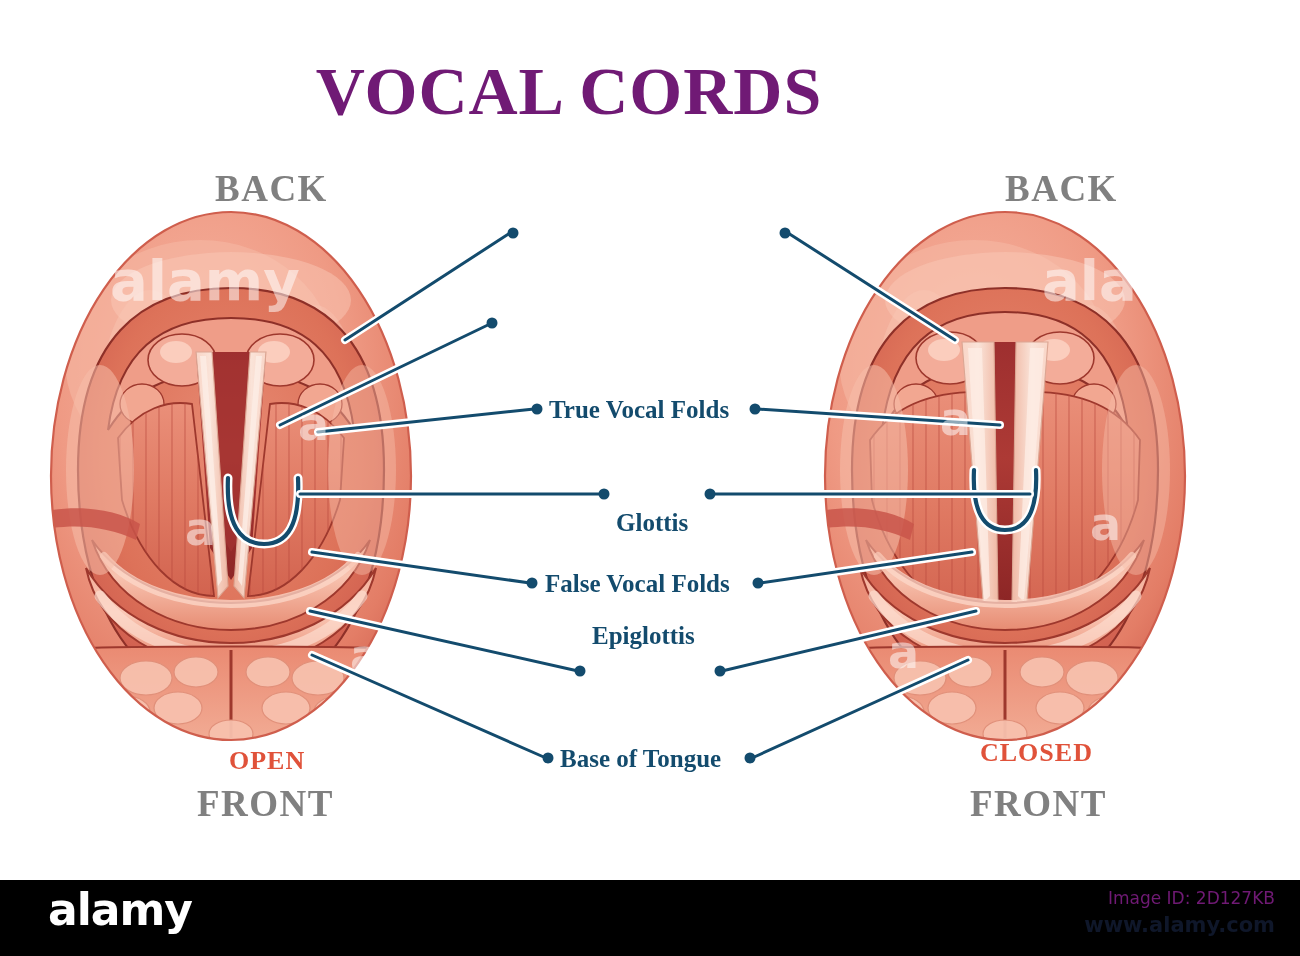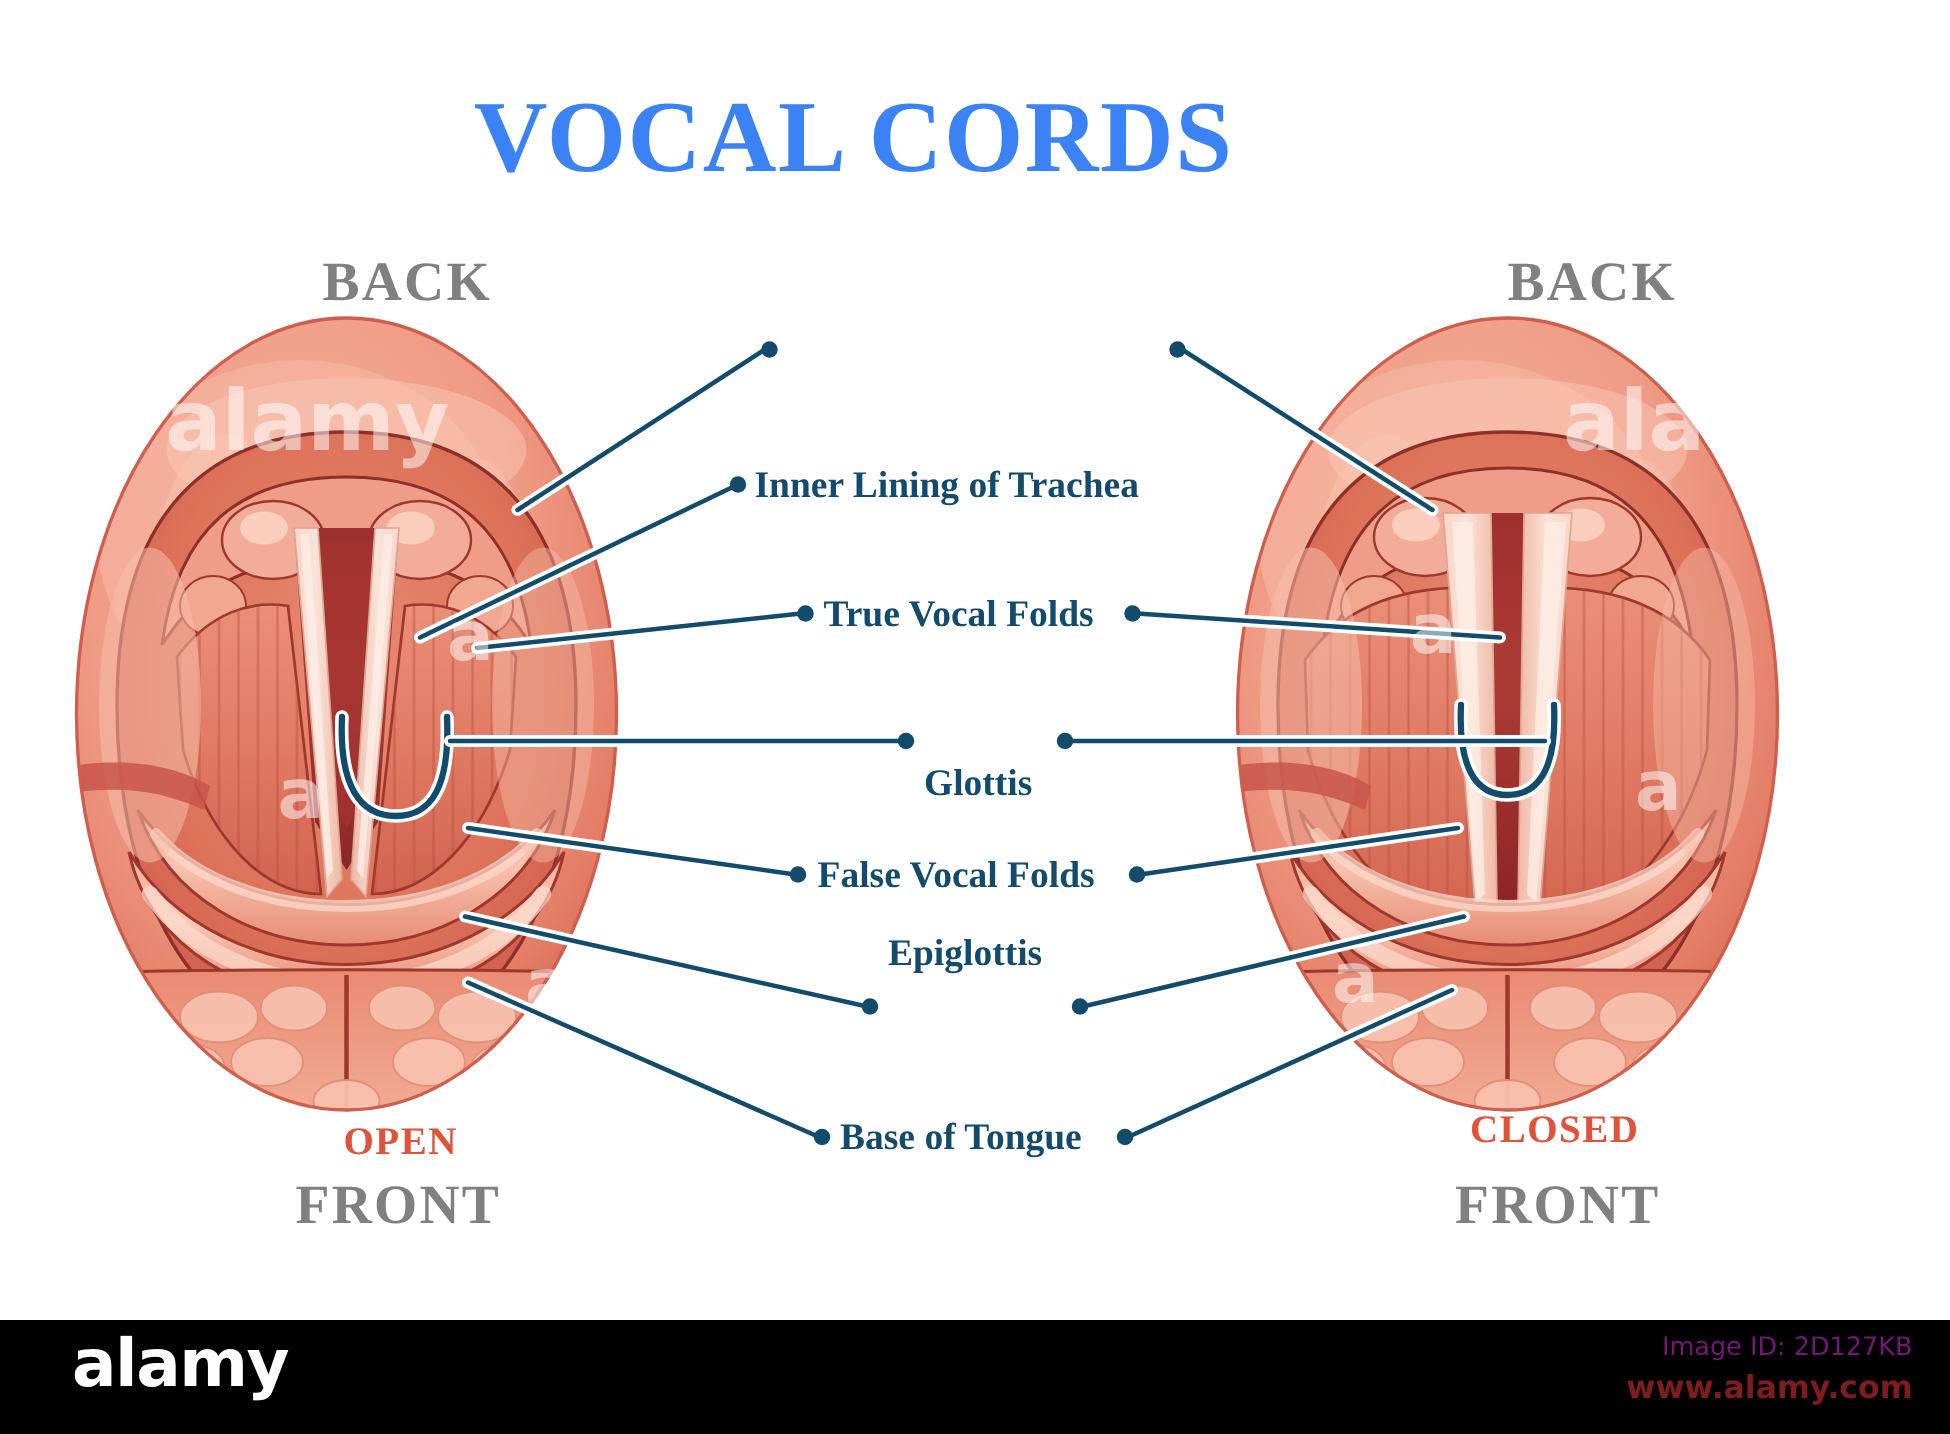--- a/index.html
+++ b/index.html
@@ -14,21 +14,21 @@
   #stage{position:absolute;left:0;top:0;width:1300px;height:956px;}
   #art{position:absolute;left:0;top:0;width:1300px;height:956px;}
 
   .title{
     position:absolute;left:0;top:57px;width:1138px;
     text-align:center;
     font-family:"Liberation Serif", serif;
     font-weight:bold;
     font-size:68px;
     letter-spacing:1px;
-    color:#3b82f6;
+    color:#701a75;
     line-height:1;
   }
 
   .lbl{
     position:absolute;
     font-family:"Liberation Serif", serif;
     font-weight:bold;
     color:#134b6d;
     white-space:nowrap;
     line-height:1;
@@ -67,21 +67,21 @@
     letter-spacing:-1px;line-height:1;
   }
   .wm-id{
     position:absolute;right:25px;top:890px;
     font-family:"DejaVu Sans", sans-serif;
     font-size:17px;color:#701a75;line-height:1;text-align:right;
   }
   .wm-url{
     position:absolute;right:25px;top:915px;
     font-family:"DejaVu Sans", sans-serif;
-    font-weight:bold;font-size:21px;color:#7f1d1d;line-height:1;text-align:right;
+    font-weight:bold;font-size:21px;color:#0f172a;line-height:1;text-align:right;
   }
 </style>
 </head>
 <body>
 
 <div id="stage">
 
   <svg id="art" viewBox="0 0 1300 956" xmlns="http://www.w3.org/2000/svg">
     <defs>
 
@@ -409,21 +409,20 @@
   <div class="title">VOCAL CORDS</div>
 
   <div class="ori" style="left:215px;top:170px;">BACK</div>
   <div class="ori" style="left:197px;top:785px;">FRONT</div>
   <div class="state" style="left:229px;top:748px;">OPEN</div>
 
   <div class="ori" style="left:1005px;top:170px;">BACK</div>
   <div class="ori" style="left:970px;top:785px;">FRONT</div>
   <div class="state" style="left:980px;top:740px;">CLOSED</div>
 
-  <div class="lbl callout" style="left:503px;top:311px;">Inner Lining of Trachea</div>
   <div class="lbl callout" style="left:549px;top:397px;">True Vocal Folds</div>
   <div class="lbl callout" style="left:616px;top:482px;margin-top:28px;">Glottis</div>
   <div class="lbl callout" style="left:545px;top:571px;">False Vocal Folds</div>
   <div class="lbl callout" style="left:592px;top:623px;">Epiglottis</div>
   <div class="lbl callout" style="left:560px;top:746px;">Base of Tongue</div>
 
   <div class="wmbar"></div>
   <div class="wm-logo">alamy</div>
   <div class="wm-id">Image ID: 2D127KB</div>
   <div class="wm-url">www.alamy.com</div>

